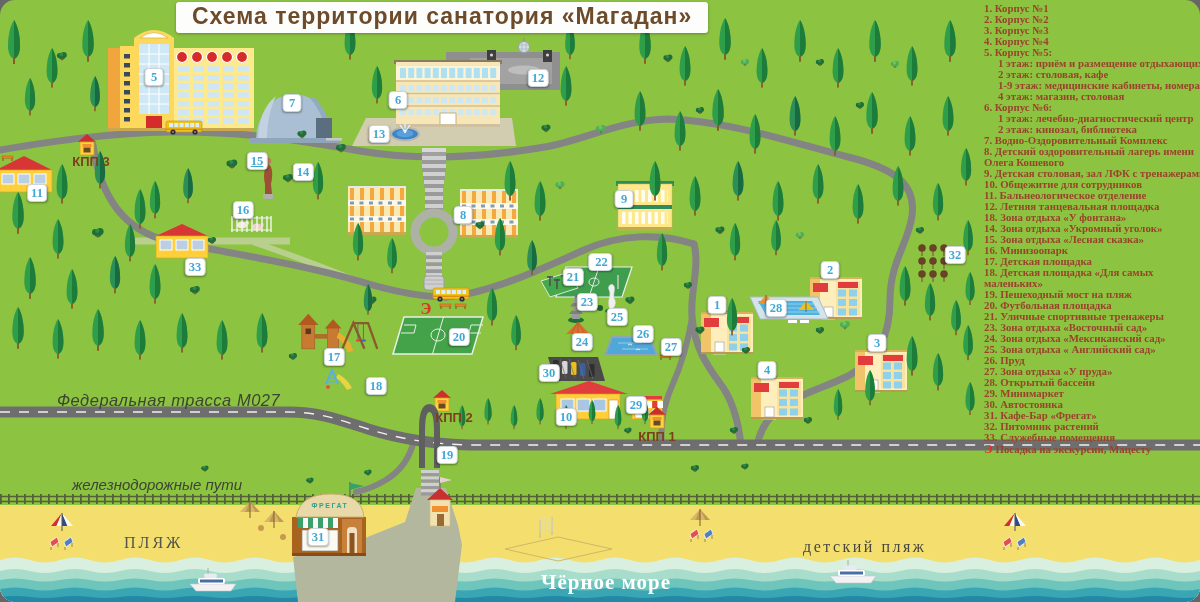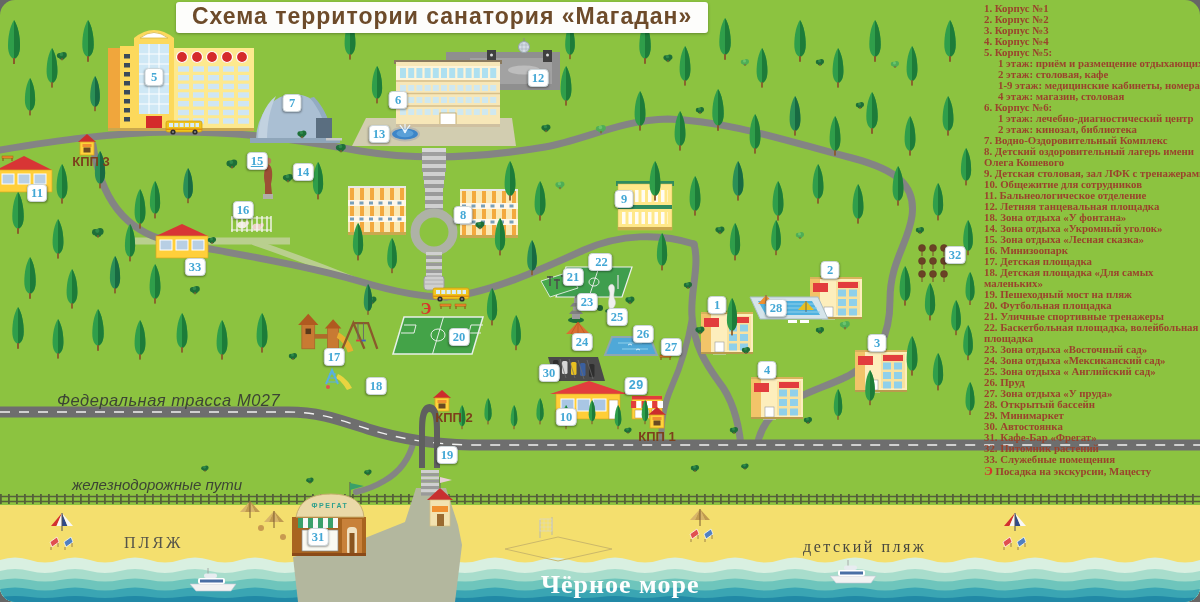--- a/index.html
+++ b/index.html
@@ -20,21 +20,21 @@
     box-shadow:0 1px 2px rgba(0,0,0,.35);}
   .kpp{position:absolute;transform:translate(-50%,-50%);font-weight:bold;font-size:13px;
     color:#7c3f1c;white-space:nowrap;}
   .e-stop{position:absolute;transform:translate(-50%,-50%);font-family:"Liberation Serif",serif;
     font-weight:bold;font-size:16px;color:#d8352a;}
   .lbl{position:absolute;white-space:nowrap;}
   .lbl-fedroad{left:57px;top:391px;font-style:italic;font-size:16.5px;color:#3c4434;letter-spacing:.5px;}
   .lbl-rail{left:72px;top:476px;font-style:italic;font-size:15px;color:#3c4434;}
   .lbl-beach{left:124px;top:534px;font-family:"Liberation Serif",serif;font-size:16px;color:#55544a;letter-spacing:3px;}
   .lbl-kidsbeach{left:803px;top:538px;font-family:"Liberation Serif",serif;font-size:16px;color:#47473f;letter-spacing:2.5px;}
-  .lbl-sea{left:541px;top:570px;font-family:"Liberation Serif",serif;font-weight:bold;font-size:26px;color:#fff;letter-spacing:1px;}
+  .lbl-sea{left:541px;top:570px;font-family:"Liberation Serif",serif;font-weight:bold;font-size:21px;color:#fff;letter-spacing:1px;}
   .cafe-sign{position:absolute;left:299px;top:502px;width:62px;text-align:center;font-weight:bold;
     font-size:7px;letter-spacing:1.5px;color:#2fa08c;}
 </style>
 </head>
 <body>
 
 <div class="stage">
 
 <svg width="1200" height="602" viewBox="0 0 1200 602">
   <defs>
@@ -655,21 +655,20 @@
       <div class="lg-item"><span class="lg-num">12.</span> Летняя танцевальная площадка</div>
       <div class="lg-item"><span class="lg-num">18.</span> Зона отдыха «У фонтана»</div>
       <div class="lg-item"><span class="lg-num">14.</span> Зона отдыха «Укромный уголок»</div>
       <div class="lg-item"><span class="lg-num">15.</span> Зона отдыха «Лесная сказка»</div>
       <div class="lg-item"><span class="lg-num">16.</span> Минизоопарк</div>
       <div class="lg-item"><span class="lg-num">17.</span> Детская площадка</div>
       <div class="lg-item"><span class="lg-num">18.</span> Детская площадка «Для самых маленьких»</div>
       <div class="lg-item"><span class="lg-num">19.</span> Пешеходный мост на пляж</div>
       <div class="lg-item"><span class="lg-num">20.</span> Футбольная площадка</div>
       <div class="lg-item"><span class="lg-num">21.</span> Уличные спортивные тренажеры</div>
-      <div class="lg-item"><span class="lg-num">22.</span> Баскетбольная площадка, волейбольная площадка</div>
       <div class="lg-item"><span class="lg-num">23.</span> Зона отдыха «Восточный сад»</div>
       <div class="lg-item"><span class="lg-num">24.</span> Зона отдыха «Мексиканский сад»</div>
       <div class="lg-item"><span class="lg-num">25.</span> Зона отдыха « Английский сад»</div>
       <div class="lg-item"><span class="lg-num">26.</span> Пруд</div>
       <div class="lg-item"><span class="lg-num">27.</span> Зона отдыха «У пруда»</div>
       <div class="lg-item"><span class="lg-num">28.</span> Открытый бассейн</div>
       <div class="lg-item"><span class="lg-num">29.</span> Минимаркет</div>
       <div class="lg-item"><span class="lg-num">30.</span> Автостоянка</div>
       <div class="lg-item"><span class="lg-num">31.</span> Кафе-Бар «Фрегат»</div>
       <div class="lg-item"><span class="lg-num">32.</span> Питомник растений</div>
@@ -700,21 +699,21 @@
       <div class="badge" style="left: 830px; top: 270px;">2</div>
       <div class="badge" style="left: 776px; top: 308px;">28</div>
       <div class="badge" style="left: 877px; top: 343px;">3</div>
       <div class="badge" style="left: 767px; top: 370px;">4</div>
       <div class="badge" style="left: 955px; top: 255px;">32</div>
       <div class="badge" style="left: 334px; top: 357px;">17</div>
       <div class="badge" style="left: 376px; top: 386px;">18</div>
       <div class="badge" style="left: 459px; top: 337px;">20</div>
       <div class="badge" style="left: 549px; top: 373px;">30</div>
       <div class="badge" style="left: 566px; top: 417px;">10</div>
-      <div class="badge" style="left: 636px; top: 386px; font-family: Liberation Mono, monospace;">29</div>
+      <div class="badge" style="left: 636px; top: 405px;">29</div>
       <div class="badge" style="left: 447px; top: 455px;">19</div>
       <div class="badge" style="left: 318px; top: 537px;">31</div>
       <div class="kpp" style="left: 91px; top: 161px;">КПП 3</div>
       <div class="kpp" style="left: 454px; top: 417px;">КПП 2</div>
       <div class="kpp" style="left: 657px; top: 436px;">КПП 1</div>
       <div class="e-stop" style="left: 426px; top: 309px;">Э</div>
     </div>
   <div class="lbl lbl-fedroad">Федеральная трасса М027</div>
   <div class="lbl lbl-rail">железнодорожные пути</div>
   <div class="lbl lbl-beach">ПЛЯЖ</div>

